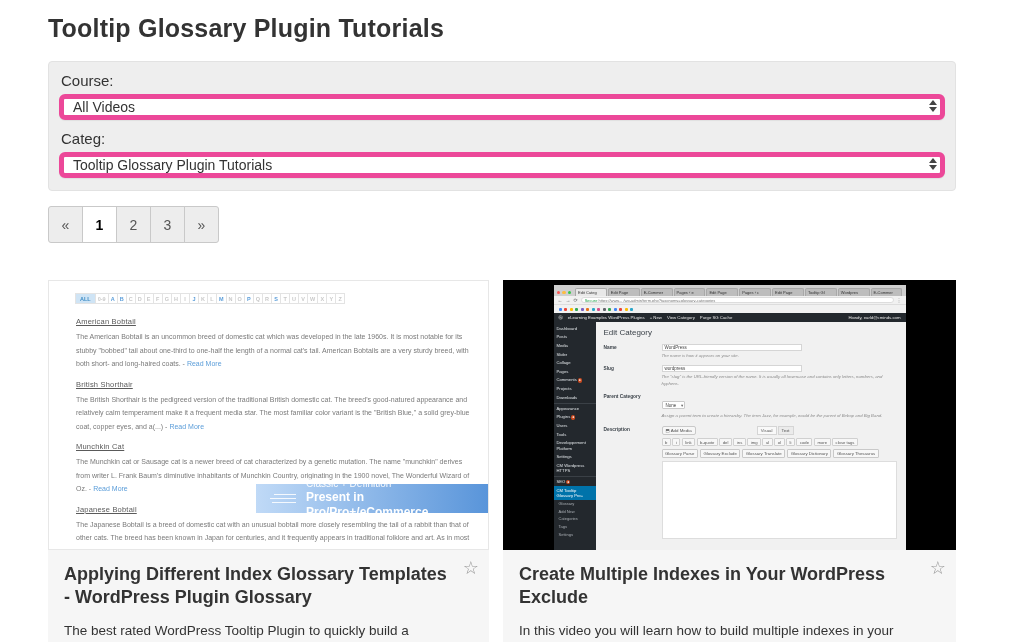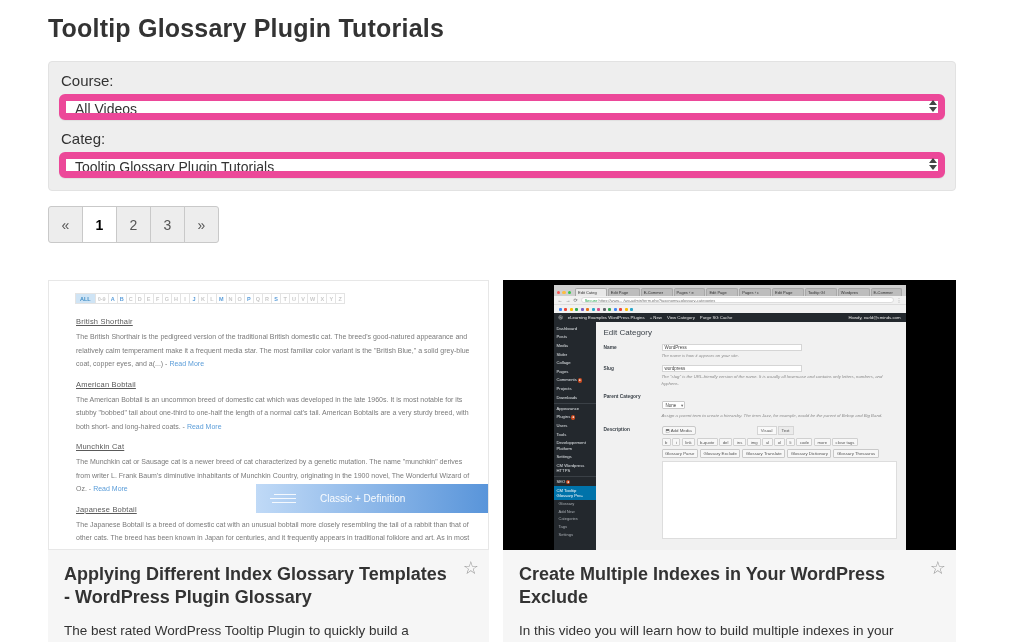--- a/index.html
+++ b/index.html
@@ -8,21 +8,21 @@
   .page { padding:14px 0 0 48px; width:956px; }
 
   .page-title { font-size:25px; font-weight:bold; color:#333; letter-spacing:0.2px; }
 
   
   .filter-panel { margin-top:18px; background:#eeeeee; border:1px solid #e2e2e2;
     border-radius:4px; padding:7px 10px 12px 10px; width:908px; }
   .filter-label { font-size:15px; color:#333; margin:3px 0 5px 2px; }
   .sel-wrap { position:relative; }
   select.filter-select { width:100%; height:26px; -webkit-appearance:none; appearance:none;
-    background:#fff; border:7px solid #ec4899; border-radius:6px; font-size:14px; color:#333;
+    background:#fff; border:5px solid #ec4899; border-radius:6px; font-size:14px; color:#333;
     padding:0 26px 0 9px; box-shadow:0 1px 1px rgba(0,0,0,0.06);
     font-family:"Liberation Sans", sans-serif; }
   .stepper { position:absolute; right:8px; top:6px; display:flex; flex-direction:column;
     align-items:center; gap:2px; pointer-events:none; }
   .tri-up { width:0; height:0; border-left:4px solid transparent; border-right:4px solid transparent;
     border-bottom:5px solid #444; }
   .tri-down { width:0; height:0; border-left:4px solid transparent; border-right:4px solid transparent;
     border-top:5px solid #444; }
 
   
@@ -60,21 +60,21 @@
   .entry p { font-size:7px; color:#7a7a7a; line-height:13.5px; }
   .readmore { color:#5b9dd9; text-decoration:none; }
   .overlay-banner { position:absolute; left:207px; right:0; bottom:36px; height:29px;
     background:linear-gradient(90deg, rgba(140,187,240,0.55), rgba(80,143,216,0.95));
     display:flex; align-items:center; color:#fff; }
   .ov-lines { display:flex; flex-direction:column; align-items:flex-end; gap:2.5px;
     margin:0 10px 0 14px; }
   .ov-lines i { display:block; height:1.5px; background:rgba(255,255,255,0.85); }
   .ov-lines i:nth-child(1){ width:22px; } .ov-lines i:nth-child(2){ width:26px; }
   .ov-lines i:nth-child(3){ width:24px; }
-  .ov-l1 { font-size:10px; color:rgba(255,255,255,0.95); line-height:1.2;margin-left:14px; }
+  .ov-l1 { font-size:10px; color:rgba(255,255,255,0.95); line-height:1.2; }
   .ov-l2 { font-size:12px; font-weight:bold; line-height:1.2; }
 
   
   .browser { width:352px; margin-top:5px; height:265px; display:flex; flex-direction:column;
     background:#fff; font-family:"Liberation Sans", sans-serif; }
   .b-tabbar { height:11px; background:#cfcfcf; display:flex; align-items:flex-end; padding:1px 2px 0 3px; }
   .lights { display:flex; gap:2px; margin:0 4px 2px 0; }
   .light { width:3.5px; height:3.5px; border-radius:50%; }
   .l-red{background:#fc5753;} .l-yel{background:#fdbc40;} .l-grn{background:#33c748;}
   .tab { flex:1; height:8px; background:#bdbdbd; border:0.5px solid #a8a8a8; border-bottom:none;
@@ -191,44 +191,45 @@
             <span class="alpha-box ">T</span>
             <span class="alpha-box ">U</span>
             <span class="alpha-box ">V</span>
             <span class="alpha-box ">W</span>
             <span class="alpha-box ">X</span>
             <span class="alpha-box ">Y</span>
             <span class="alpha-box ">Z</span>
           </div>
         <div class="gloss-entries" id="gloss-entries">
             <div class="entry">
+              <h4>American Bobtail</h4>
+              <p>The American Bobtail is an uncommon breed of domestic cat which was developed in the late 1960s. It is most notable for its stubby "bobbed" tail about one-third to one-half the length of a normal cat's tail. American Bobtails are a very sturdy breed, with both short- and long-haired coats. - <a class="readmore">Read More</a></p>
+            </div>
+            <div class="entry">
               <h4>British Shorthair</h4>
               <p>The British Shorthair is the pedigreed version of the traditional British domestic cat. The breed's good-natured appearance and relatively calm temperament make it a frequent media star. The most familiar color variant is the "British Blue," a solid grey-blue coat, copper eyes, and a(...) - <a class="readmore">Read More</a></p>
-            </div>
-            <div class="entry">
-              <h4>American Bobtail</h4>
-              <p>The American Bobtail is an uncommon breed of domestic cat which was developed in the late 1960s. It is most notable for its stubby "bobbed" tail about one-third to one-half the length of a normal cat's tail. American Bobtails are a very sturdy breed, with both short- and long-haired coats. - <a class="readmore">Read More</a></p>
             </div>
             <div class="entry">
               <h4>Munchkin Cat</h4>
               <p>The Munchkin cat or Sausage cat is a newer breed of cat characterized by a genetic mutation. The name "munchkin" derives from writer L. Frank Baum's diminutive inhabitants of Munchkin Country, originating in the 1900 novel, The Wonderful Wizard of Oz. - <a class="readmore">Read More</a></p>
             </div>
             <div class="entry">
               <h4>Japanese Bobtail</h4>
               <p>The Japanese Bobtail is a breed of domestic cat with an unusual bobtail more closely resembling the tail of a rabbit than that of other cats. The breed has been known in Japan for centuries, and it frequently appears in traditional folklore and art. As in most other breeds, Japanese Bobtails(...) - <a class="readmore">Read More</a></p>
             </div>
           </div>
         <div class="overlay-banner">
           <span class="ov-lines">
               <i></i>
               <i></i>
               <i></i>
             </span>
           <span>
             <div class="ov-l1">Classic + Definition</div>
+            <div class="ov-l2">Present in Pro/Pro+/eCommerce</div>
           </span>
         </div>
       </div>
       <div class="card-info">
         <span class="star">☆</span>
         <div class="card-title">Applying Different Index Glossary Templates - WordPress Plugin Glossary</div>
         <div class="card-desc">The best rated WordPress Tooltip Plugin to quickly build a dictionary, encyclopedia, wiki, online library, or glossary of terms with popup tooltip info boxes.</div>
       </div>
     </div>
 

